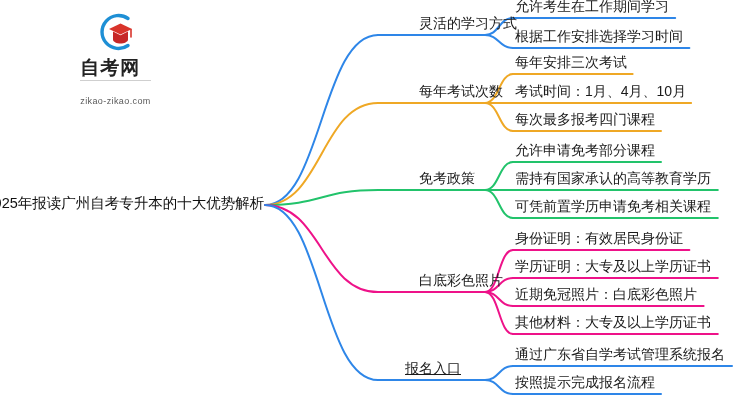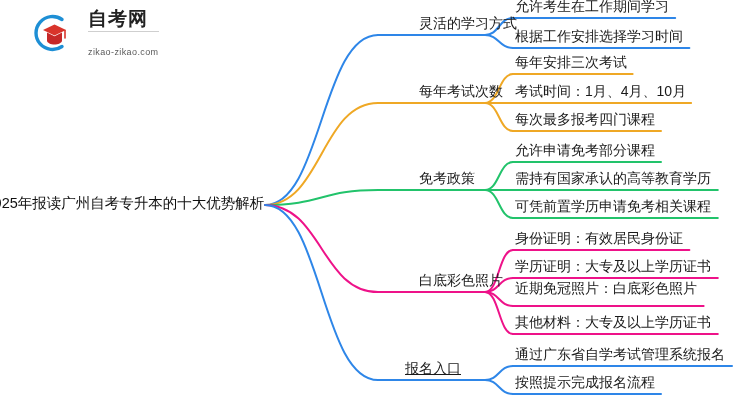--- a/index.html
+++ b/index.html
@@ -20,21 +20,22 @@
 
   
   #logo {
     position: absolute;
     left: 28px;
     top: 10px;
     width: 175px;
     height: 46px;
     display: flex;
     align-items: center;
-    gap: 16px;
+    gap: 4px;
+    flex-direction: column;
   }
   #logo-mark {
     position: relative;
     width: 44px;
     height: 44px;
     flex: 0 0 44px;
   }
   #logo-text-wrap {
     display: flex;
     flex-direction: column;
@@ -156,20 +157,20 @@
       <div class="node-label leaf-label" style="left: 515px; top: 54px;">每年安排三次考试</div>
       <div class="node-label leaf-label" style="left: 515px; top: 83px;">考试时间：1月、4月、10月</div>
       <div class="node-label leaf-label" style="left: 515px; top: 111px;">每次最多报考四门课程</div>
       <div class="node-label branch-label" style="left: 379px; top: 170px;">免考政策</div>
       <div class="node-label leaf-label" style="left: 515px; top: 142px;">允许申请免考部分课程</div>
       <div class="node-label leaf-label" style="left: 515px; top: 170px;">需持有国家承认的高等教育学历</div>
       <div class="node-label leaf-label" style="left: 515px; top: 198px;">可凭前置学历申请免考相关课程</div>
       <div class="node-label branch-label" style="left: 379px; top: 272px;">白底彩色照片</div>
       <div class="node-label leaf-label" style="left: 515px; top: 230px;">身份证明：有效居民身份证</div>
       <div class="node-label leaf-label" style="left: 515px; top: 258px;">学历证明：大专及以上学历证书</div>
-      <div class="node-label leaf-label" style="left: 515px; top: 280px;">近期免冠照片：白底彩色照片</div>
+      <div class="node-label leaf-label" style="left: 515px; top: 286px;">近期免冠照片：白底彩色照片</div>
       <div class="node-label leaf-label" style="left: 515px; top: 314px;">其他材料：大专及以上学历证书</div>
       <div class="node-label branch-label" style="left: 365px; top: 360px; text-decoration: underline;">报名入口</div>
       <div class="node-label leaf-label" style="left: 515px; top: 346px;">通过广东省自学考试管理系统报名</div>
       <div class="node-label leaf-label" style="left: 515px; top: 374px;">按照提示完成报名流程</div>
     </div>
 
 </div>
 
 </body></html>

